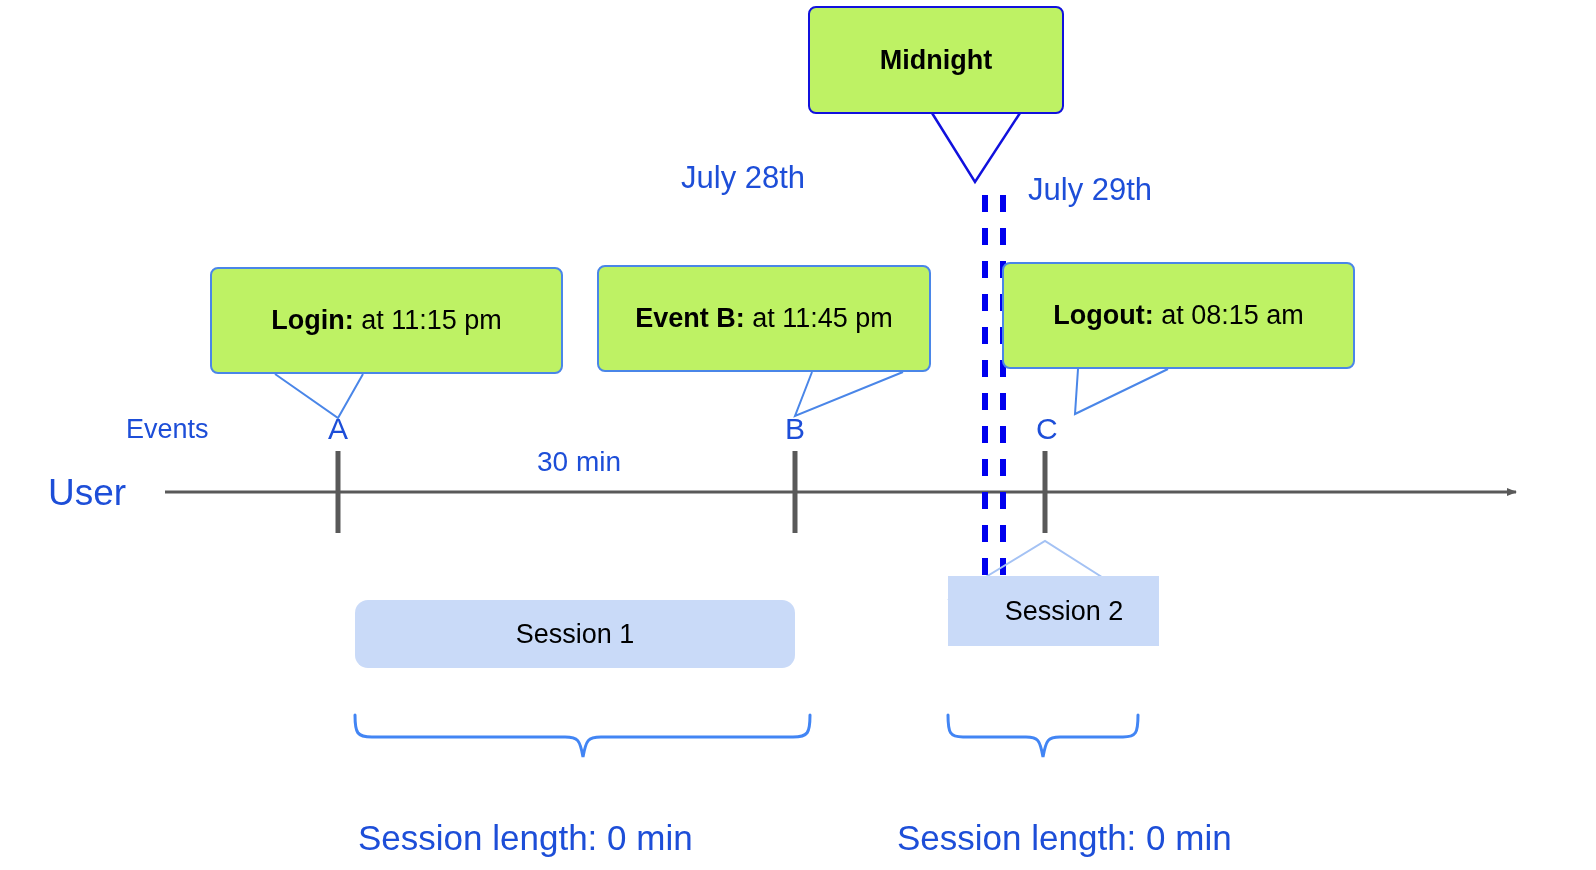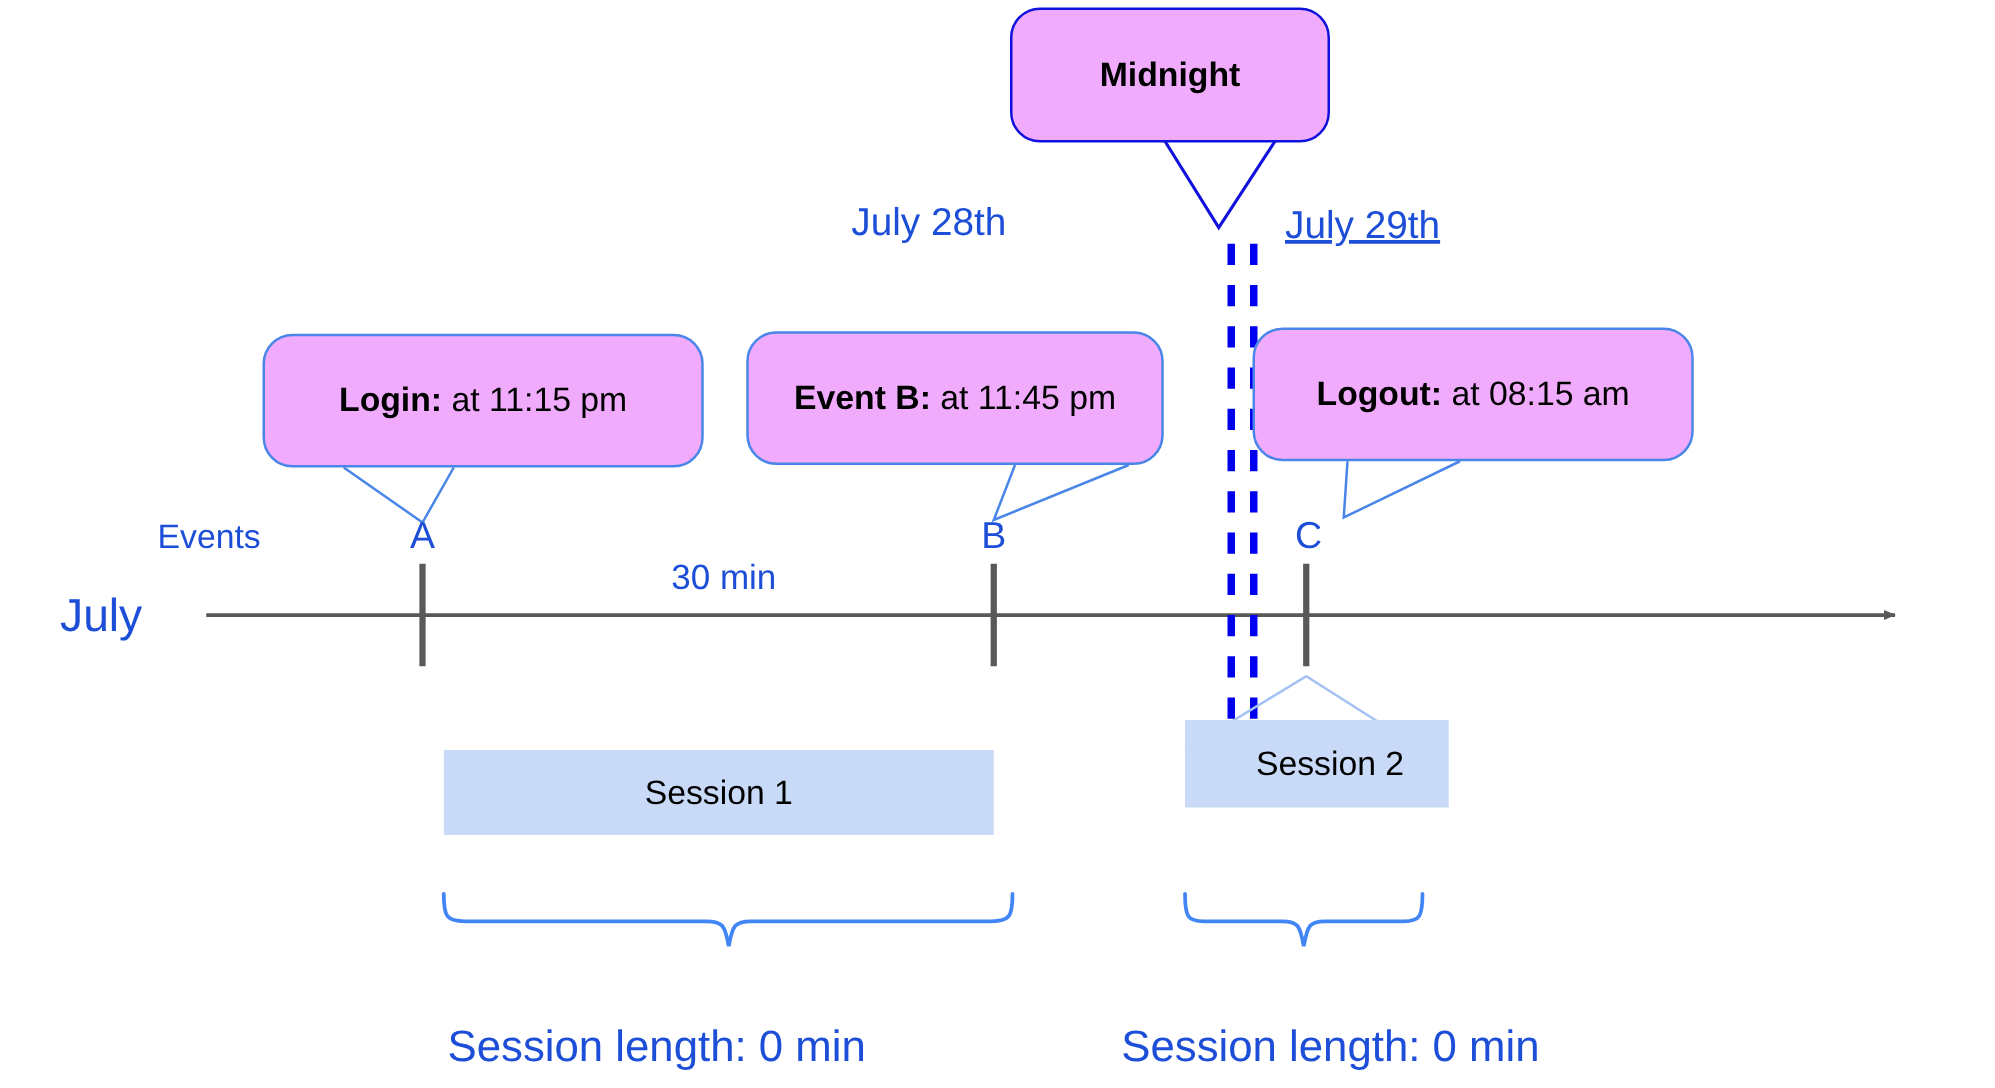--- a/index.html
+++ b/index.html
@@ -41,22 +41,22 @@
     align-items: center;
     justify-content: center;
     color: #000;
     font-size: 27px;
     font-family: "Liberation Sans", sans-serif;
   }
   .callout {
     position: absolute;
     box-sizing: border-box;
     border: 2px solid #4a86e8;
-    border-radius: 24px;
-    background: #f0abfc;
+    border-radius: 8px;
+    background: #bef264;
     display: flex;
     align-items: center;
     justify-content: center;
   }
   .callout.strong { border-color: #1111dd; border-width: 2.5px; }
   .callout .inner { position: relative; width: 100%; text-align: center; font-size: 27px; }
 </style>
 </head>
 <body>
 
@@ -113,32 +113,32 @@
     </div>
   </div>
 
   <div class="callout" style="left:1002px; top:262px; width:353px; height:107px;">
     <div class="inner">
       <b>Logout:</b><span> at 08:15 am</span>
     </div>
   </div>
 
   <div class="txt lbl-date" style="left:681px; top:160px;">July 28th</div>
-  <div class="txt lbl-date" style="left:1028px; top:162px;text-decoration:underline;">July 29th</div>
+  <div class="txt lbl-date" style="left:1028px; top:172px;">July 29th</div>
 
-  <div class="txt lbl-user">July</div>
+  <div class="txt lbl-user">User</div>
   <div class="txt lbl-events">Events</div>
 
   <div class="txt lbl-mark" style="left:328px; top:412px;">A</div>
   <div class="txt lbl-mark" style="left:785px; top:412px;">B</div>
   <div class="txt lbl-mark" style="left:1036px; top:412px;">C</div>
 
   <div class="txt lbl-dur" style="left:537px; top:446px;">30 min</div>
 
-  <div class="session-bar" style="left:355px; top:600px; width:440px; height:68px;">
+  <div class="session-bar" style="left:355px; top:600px; width:440px; height:68px;border-radius:13px;">
     <span>Session 1</span>
   </div>
   <div class="session-bar" style="left:948px; top:576px; width:190px; height:70px;padding-left:21px;">
     <span>Session 2</span>
   </div>
 
   <div class="txt lbl-slen" style="left:358px; top:798px;">Session length: 0 min</div>
   <div class="txt lbl-slen" style="left:897px; top:798px;">Session length: 0 min</div>
 
 </div>

